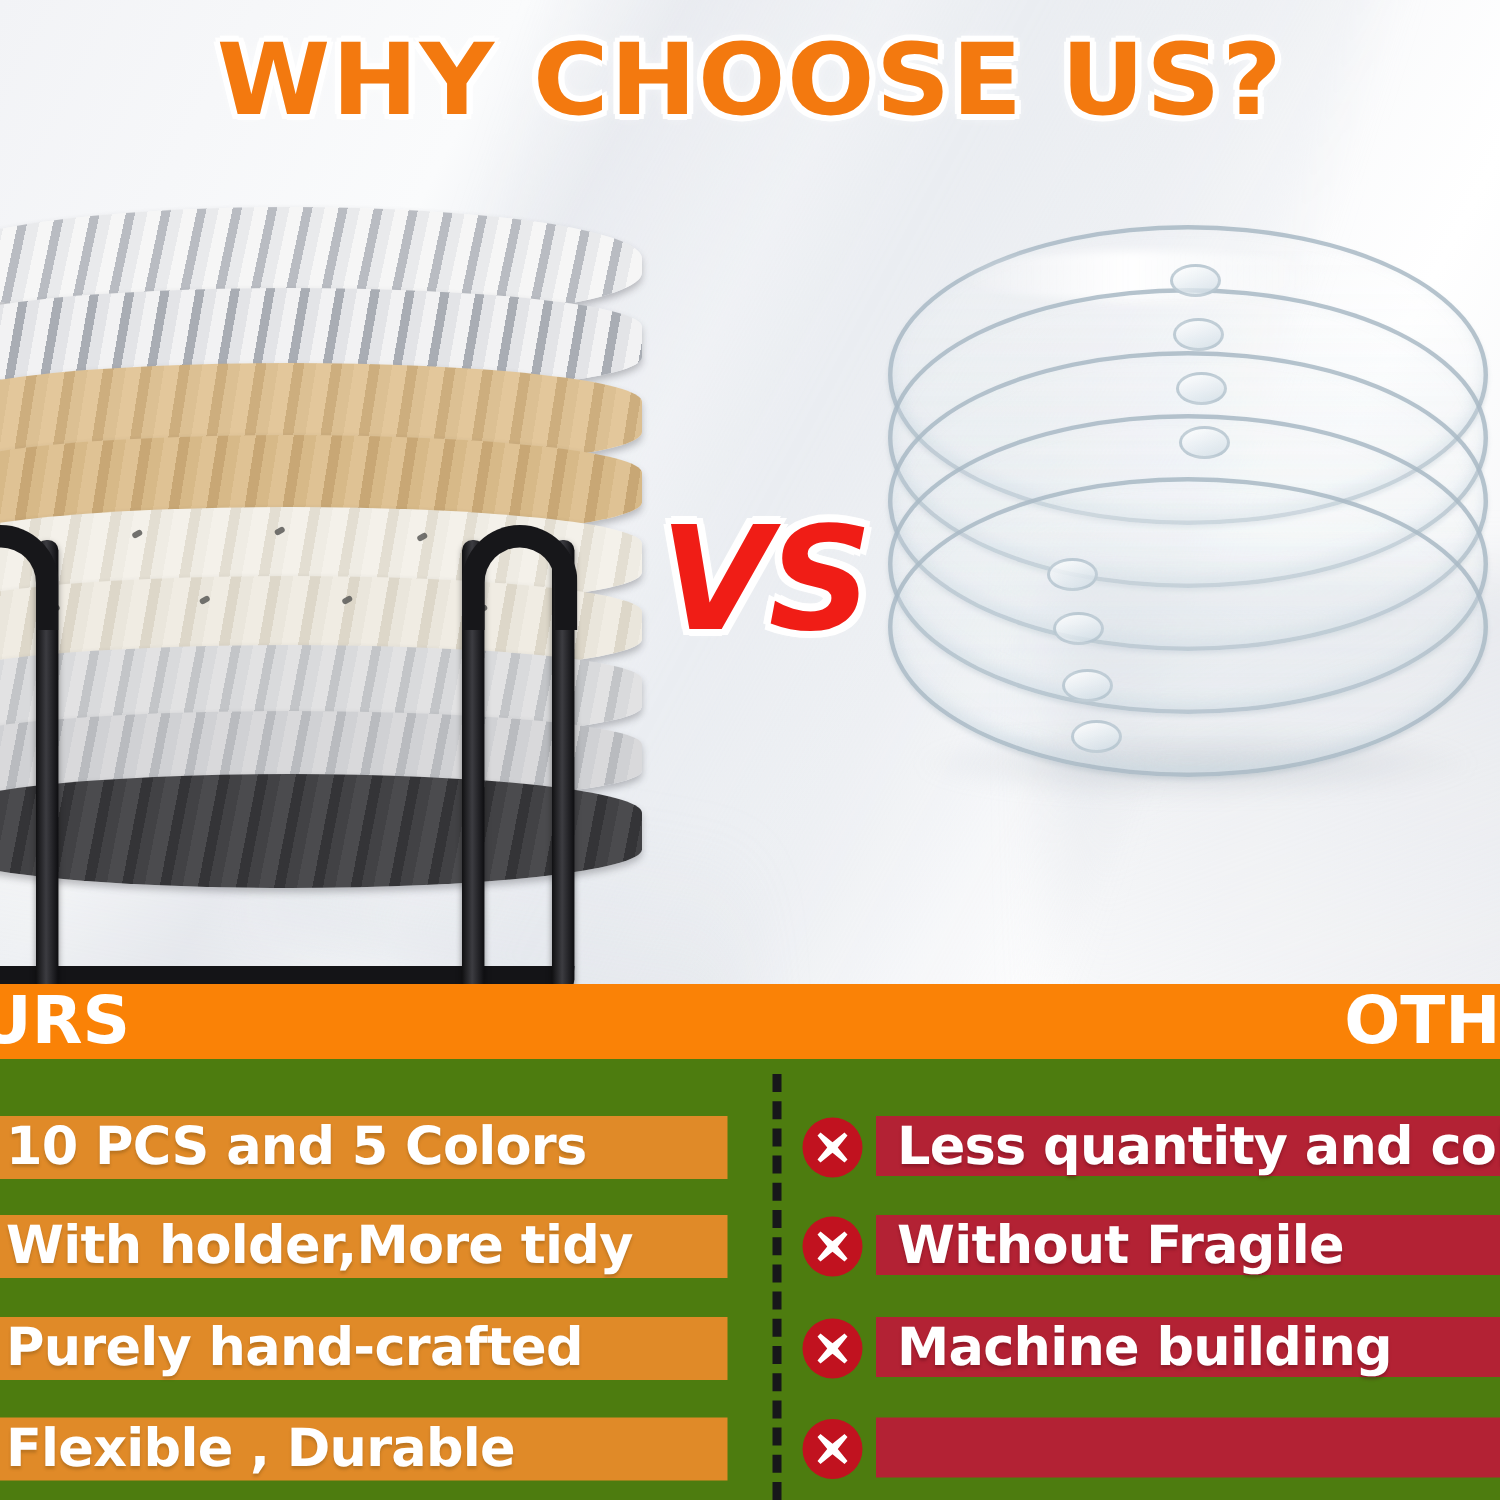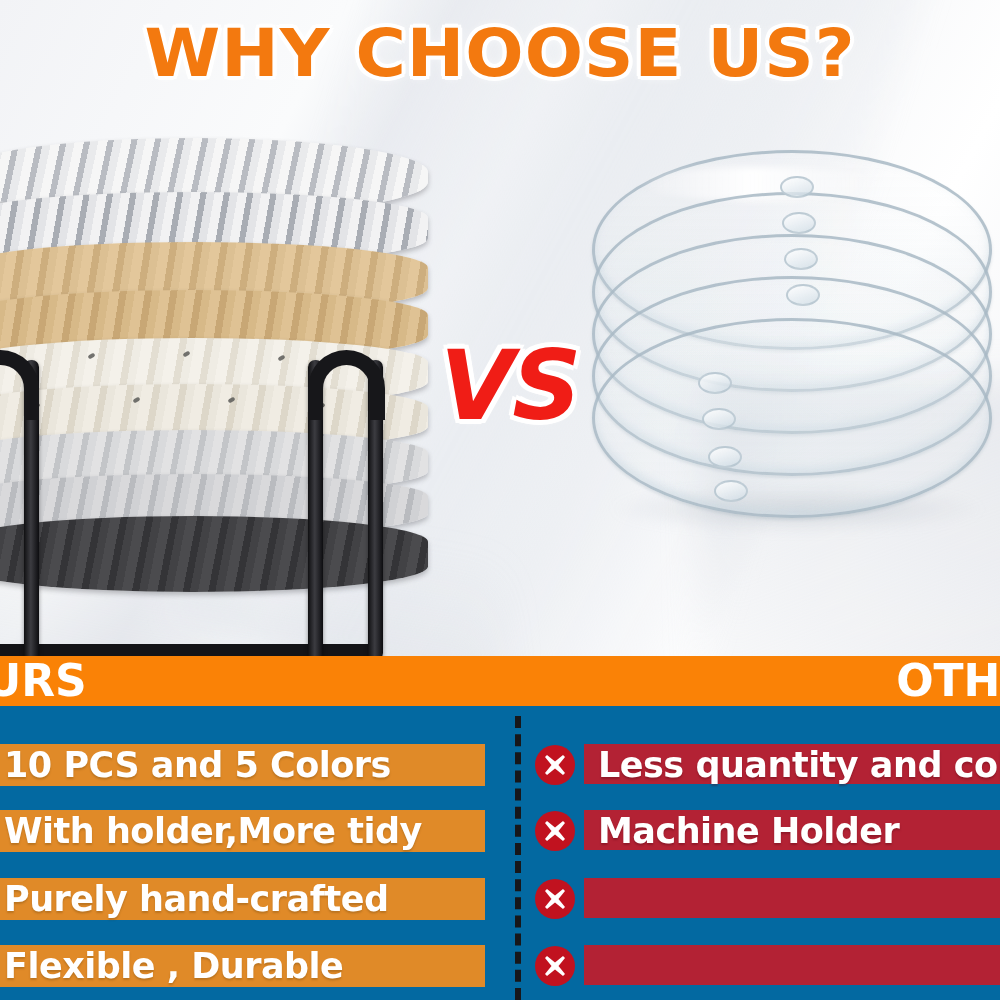--- a/index.html
+++ b/index.html
@@ -236,21 +236,21 @@
   }
   .band-ours   { left: -52px; }
   .band-others { right: -96px; }
 
   
   .panel {
     position: absolute;
     left: 0; top: 706px;
     width: 1000px;
     height: 294px;
-    background: #0369a1;
+    background: #4d7c0f;
   }
   .divider {
     position: absolute;
     left: 515px; top: 10px;
     width: 0;
     height: 284px;
     border-left: 6px dashed #17171a;
   }
 
   .col { position: absolute; top: 0; }
@@ -414,31 +414,32 @@
       </div>
 
       <div class="row row-right r2">
         <div class="bar-red"></div>
         <span class="x-icon">
           <svg viewBox="0 0 42 42" width="42" height="42">
             <circle cx="21" cy="21" r="20" fill="#c1121f"></circle>
             <path d="M13 11 L21 17.5 L29 11 L31 13 L24.5 21 L31 29 L29 31 L21 24.5 L13 31 L11 29 L17.5 21 L11 13 Z" fill="#ffffff"></path>
           </svg>
         </span>
-        <div class="feat-text right-t">Machine Holder</div>
+        <div class="feat-text right-t">Without Fragile</div>
       </div>
 
       <div class="row row-right r3">
         <div class="bar-red"></div>
         <span class="x-icon">
           <svg viewBox="0 0 42 42" width="42" height="42">
             <circle cx="21" cy="21" r="20" fill="#c1121f"></circle>
             <path d="M13 11 L21 17.5 L29 11 L31 13 L24.5 21 L31 29 L29 31 L21 24.5 L13 31 L11 29 L17.5 21 L11 13 Z" fill="#ffffff"></path>
           </svg>
         </span>
+        <div class="feat-text right-t">Machine building</div>
       </div>
 
       <div class="row row-right r4">
         <div class="bar-red"></div>
         <span class="x-icon">
           <svg viewBox="0 0 42 42" width="42" height="42">
             <circle cx="21" cy="21" r="20" fill="#c1121f"></circle>
             <path d="M13 11 L21 17.5 L29 11 L31 13 L24.5 21 L31 29 L29 31 L21 24.5 L13 31 L11 29 L17.5 21 L11 13 Z" fill="#ffffff"></path>
           </svg>
         </span>

